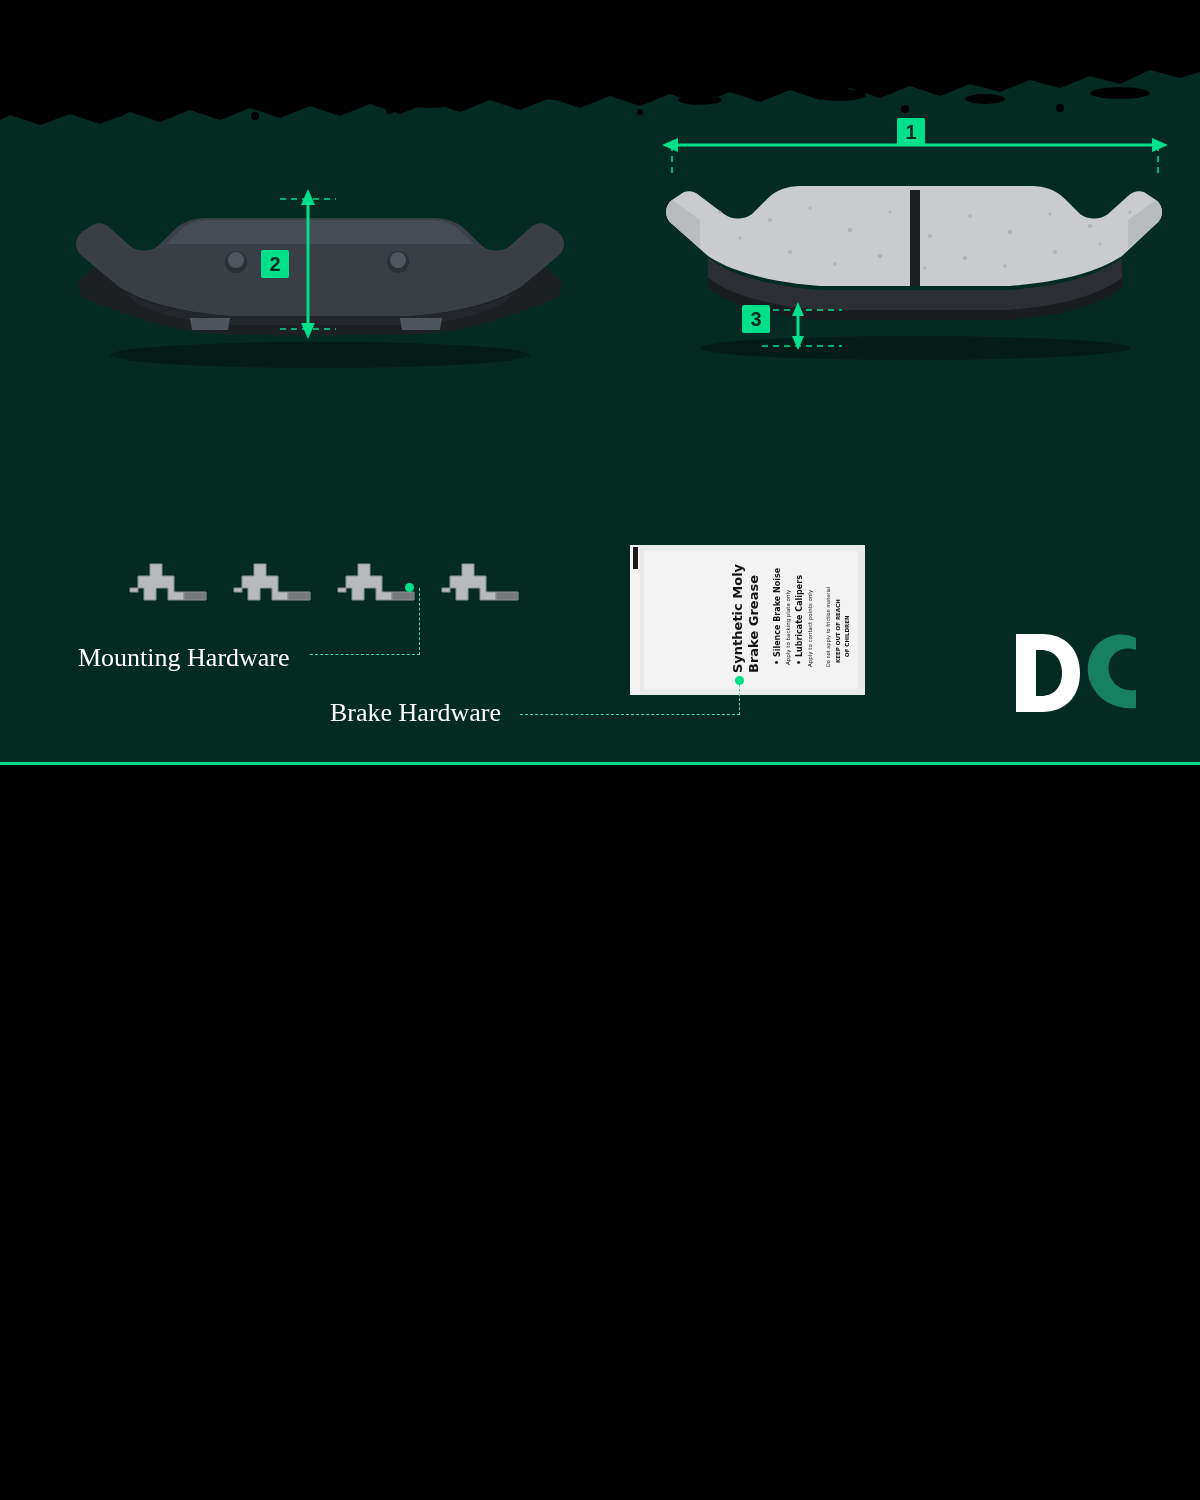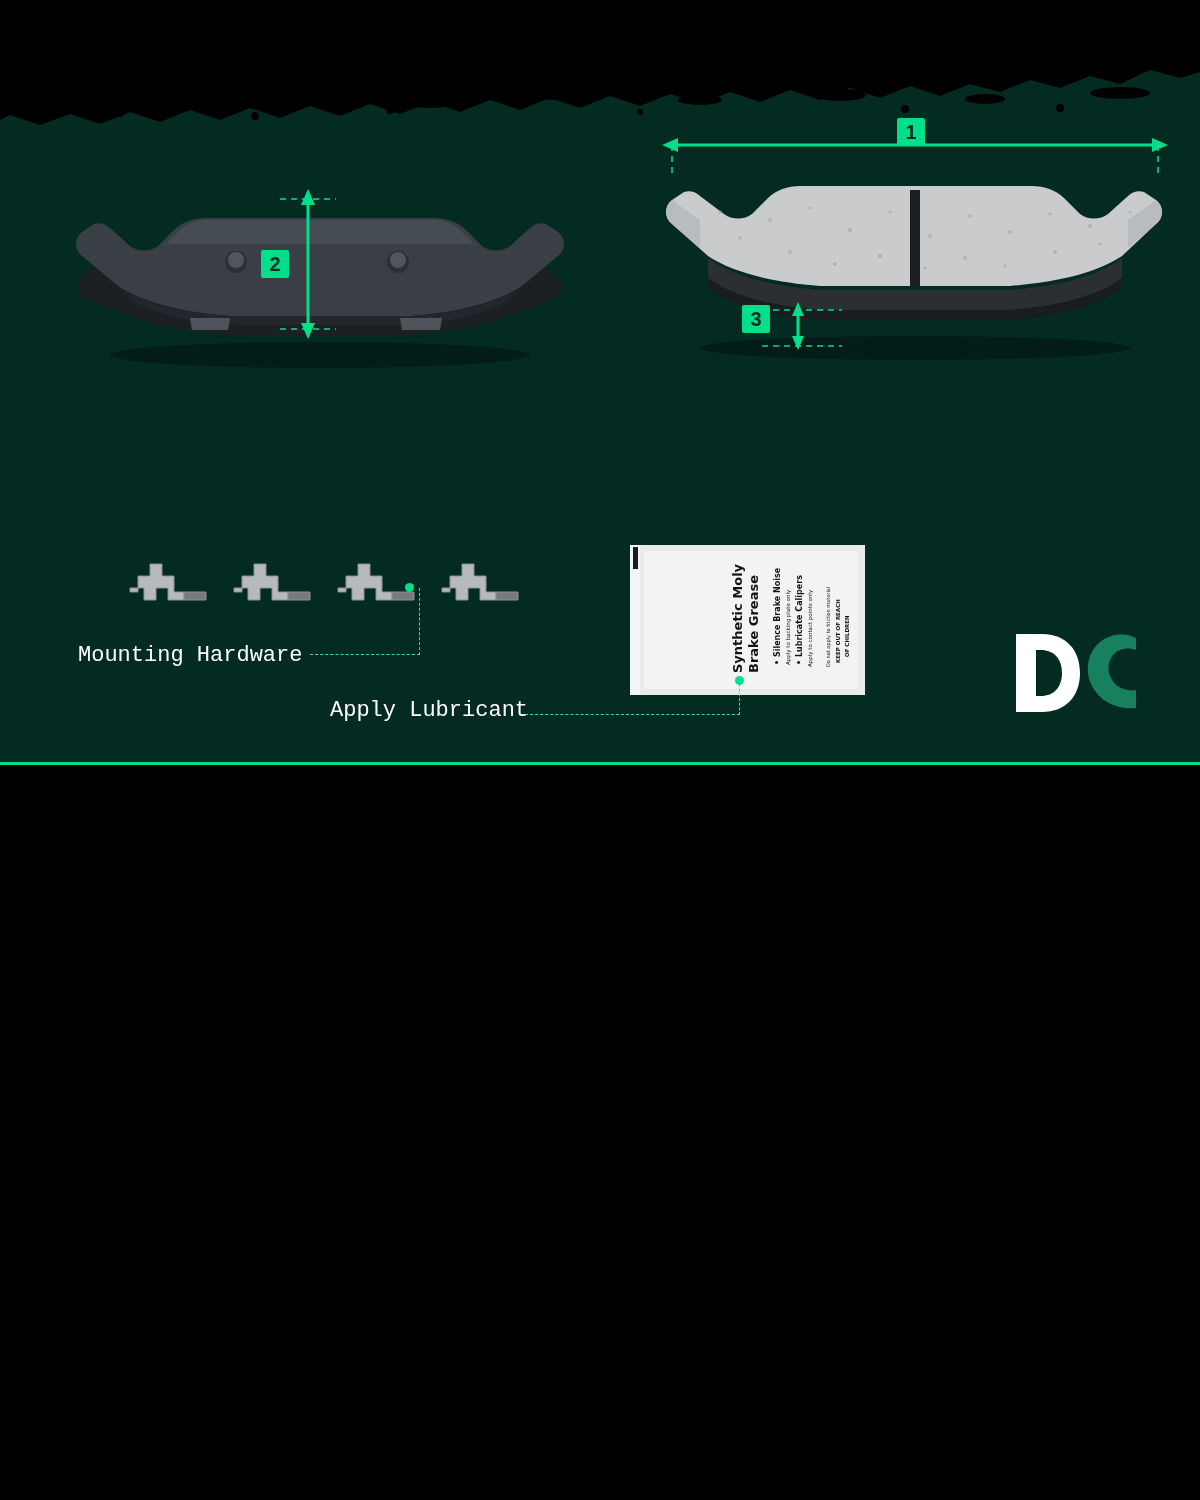--- a/index.html
+++ b/index.html
@@ -92,22 +92,22 @@
   .lubricant-art {
     position: absolute;
     left: 630px;
     top: 545px;
     width: 235px;
     height: 150px;
   }
   .callout-label {
     position: absolute;
     color: #ffffff;
-    font-size: 22px;
-    font-family: Liberation Mono, monospace;
+    font-size: 26px;
+    font-family: Liberation Serif, serif;
     white-space: nowrap;
   }
   .label-hardware { left: 78px; top: 643px; }
   .label-lubricant { left: 330px; top: 698px; }
 
   .leader {
     position: absolute;
     border-top: 1px dashed #4ad6a8;
     height: 0;
   }
@@ -314,21 +314,21 @@
 
     <div class="leader" style="left:310px; top:654px; width:110px;"></div>
     <div class="leader-v" style="left:419px; top:588px; height:67px;"></div>
     <div class="dot" style="left:405px; top:583px;"></div>
 
     <div class="leader" style="left:520px; top:714px; width:220px;"></div>
     <div class="leader-v" style="left:739px; top:684px; height:31px;"></div>
     <div class="dot" style="left:735px; top:676px;"></div>
 
     <div class="callout-label label-hardware">Mounting Hardware</div>
-    <div class="callout-label label-lubricant">Apply Lubricant</div>
+    <div class="callout-label label-lubricant">Brake Hardware</div>
 
     <svg class="logo-top" viewBox="0 0 128 90">
       <path d="M4,6 L30,6 C54,6 68,22 68,45 C68,68 54,84 30,84 L4,84 Z
                M24,22 L24,68 L29,68 C42,68 50,59 50,45 C50,31 42,22 29,22 Z" fill="#ffffff"></path>
       <path d="M124,10 C112,4 98,6 88,14 C76,24 72,42 80,58 C88,74 106,82 124,80
                L124,62 C112,64 102,58 98,48 C94,38 98,26 108,22 C113,20 119,20 124,22 Z" fill="#17805f"></path>
     </svg>
 
     <div class="bottom-accent"></div>
   </div>

